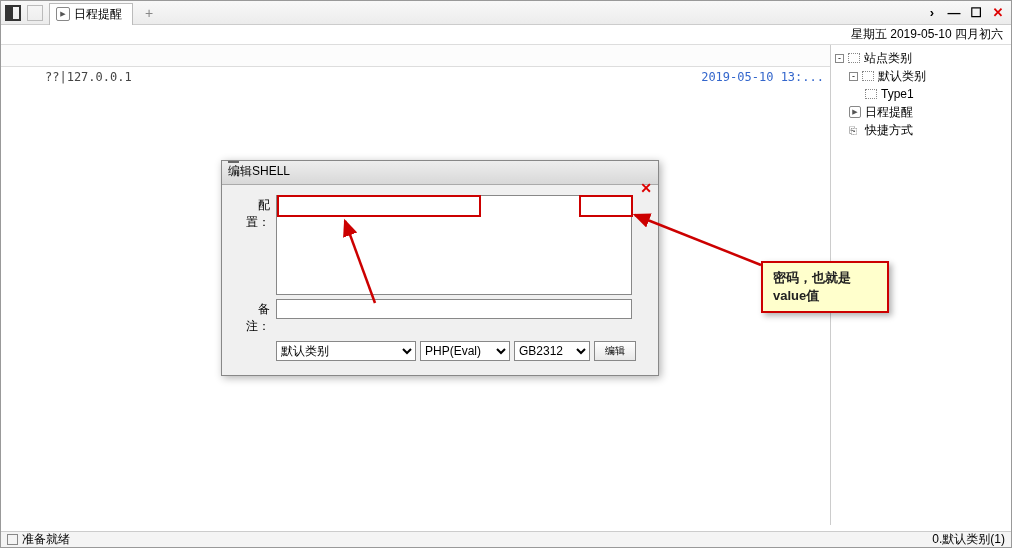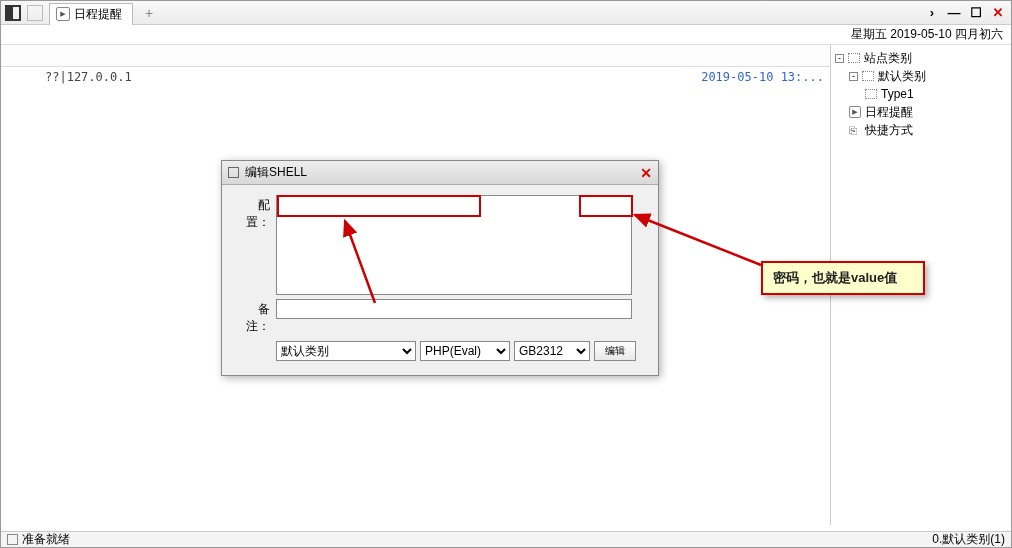--- a/index.html
+++ b/index.html
@@ -28,21 +28,21 @@
 .tree-indent-2 { padding-left: 30px; }
 .tree-box { width: 9px; height: 9px; border: 1px solid #888; display: flex; align-items: center; justify-content: center; font-size: 9px; line-height: 1; }
 .tree-folder { width: 12px; height: 10px; background: #fff; border: 1px dotted #888; }
 .tree-play { width: 12px; height: 12px; border: 1px solid #888; border-radius: 2px; display: flex; align-items: center; justify-content: center; }
 .tree-play::before { content: "▶"; font-size: 7px; color: #555; }
 .tree-link { width: 12px; height: 10px; color: #555; font-size: 10px; }
 .statusbar { position: absolute; bottom: 0; left: 0; right: 0; height: 16px; border-top: 1px solid #ccc; background: #f4f4f4; display: flex; align-items: center; padding: 0 6px; }
 .status-icon { width: 11px; height: 11px; border: 1px solid #888; margin-right: 4px; }
 .status-right { margin-left: auto; }
 .dialog { position: absolute; left: 220px; top: 115px; width: 438px; background: #f0f0f0; border: 1px solid #888; box-shadow: 2px 2px 8px rgba(0,0,0,0.3); }
-.dlg-title { height: 24px; background: linear-gradient(#eee, #d8d8d8); display: flex; align-items: center; padding: 0 6px; border-bottom: 1px solid #aaa; }
+.dlg-title { height: 24px; background: linear-gradient(#eee, #d8d8d8); display: flex; align-items: flex-start; padding: 0 6px; border-bottom: 1px solid #aaa; flex-direction: column; }
 .dlg-title-icon { width: 11px; height: 11px; border: 1px solid #666; margin-right: 6px; }
 .dlg-close { margin-left: auto; color: #d00; font-weight: bold; font-size: 14px; cursor: pointer; }
 .dlg-body { padding: 10px 14px 14px; }
 .dlg-row { display: flex; align-items: flex-start; margin-bottom: 4px; }
 .dlg-label { width: 40px; text-align: right; padding-right: 6px; padding-top: 2px; }
 .dlg-input { font-family: monospace; font-size: 12px; border: 1px solid #888; padding: 2px 4px; background: #fff; }
 .addr-input { width: 296px; }
 .pass-input { width: 44px; margin-left: 10px; }
 .config-area { width: 356px; height: 100px; border: 1px solid #888; background: #fff; resize: none; }
 .remark-input { width: 356px; }
@@ -108,21 +108,21 @@
           <select class="dlg-select" style="width:90px"><option>PHP(Eval)</option></select>
           <select class="dlg-select" style="width:76px"><option>GB2312</option></select>
           <button class="dlg-btn">编辑</button>
         </div>
       </div>
     </div>
 
     <div class="highlight-box" style="left:276px;top:150px;width:204px;height:22px"></div>
     <div class="highlight-box" style="left:578px;top:150px;width:54px;height:22px"></div>
 
-    <div class="annotation" style="left:760px;top:216px;width:164px">密码，也就是value值</div>
+    <div class="annotation" style="left:760px;top:216px;width:128px">密码，也就是value值</div>
 
     <svg class="arrow" style="left:330px;top:170px" width="60" height="92">
       <defs>
           <marker id="ah1" markerWidth="8" markerHeight="8" refX="6" refY="3" orient="auto">
             <path d="M0,0 L7,3 L0,6 Z" fill="#cc0000"></path>
           </marker>
         </defs>
       <line x1="44" y1="88" x2="14" y2="6" stroke="#cc0000" stroke-width="2.5" marker-end="url(#ah1)"></line>
     </svg>
     <svg class="arrow" style="left:626px;top:164px" width="140" height="70">

